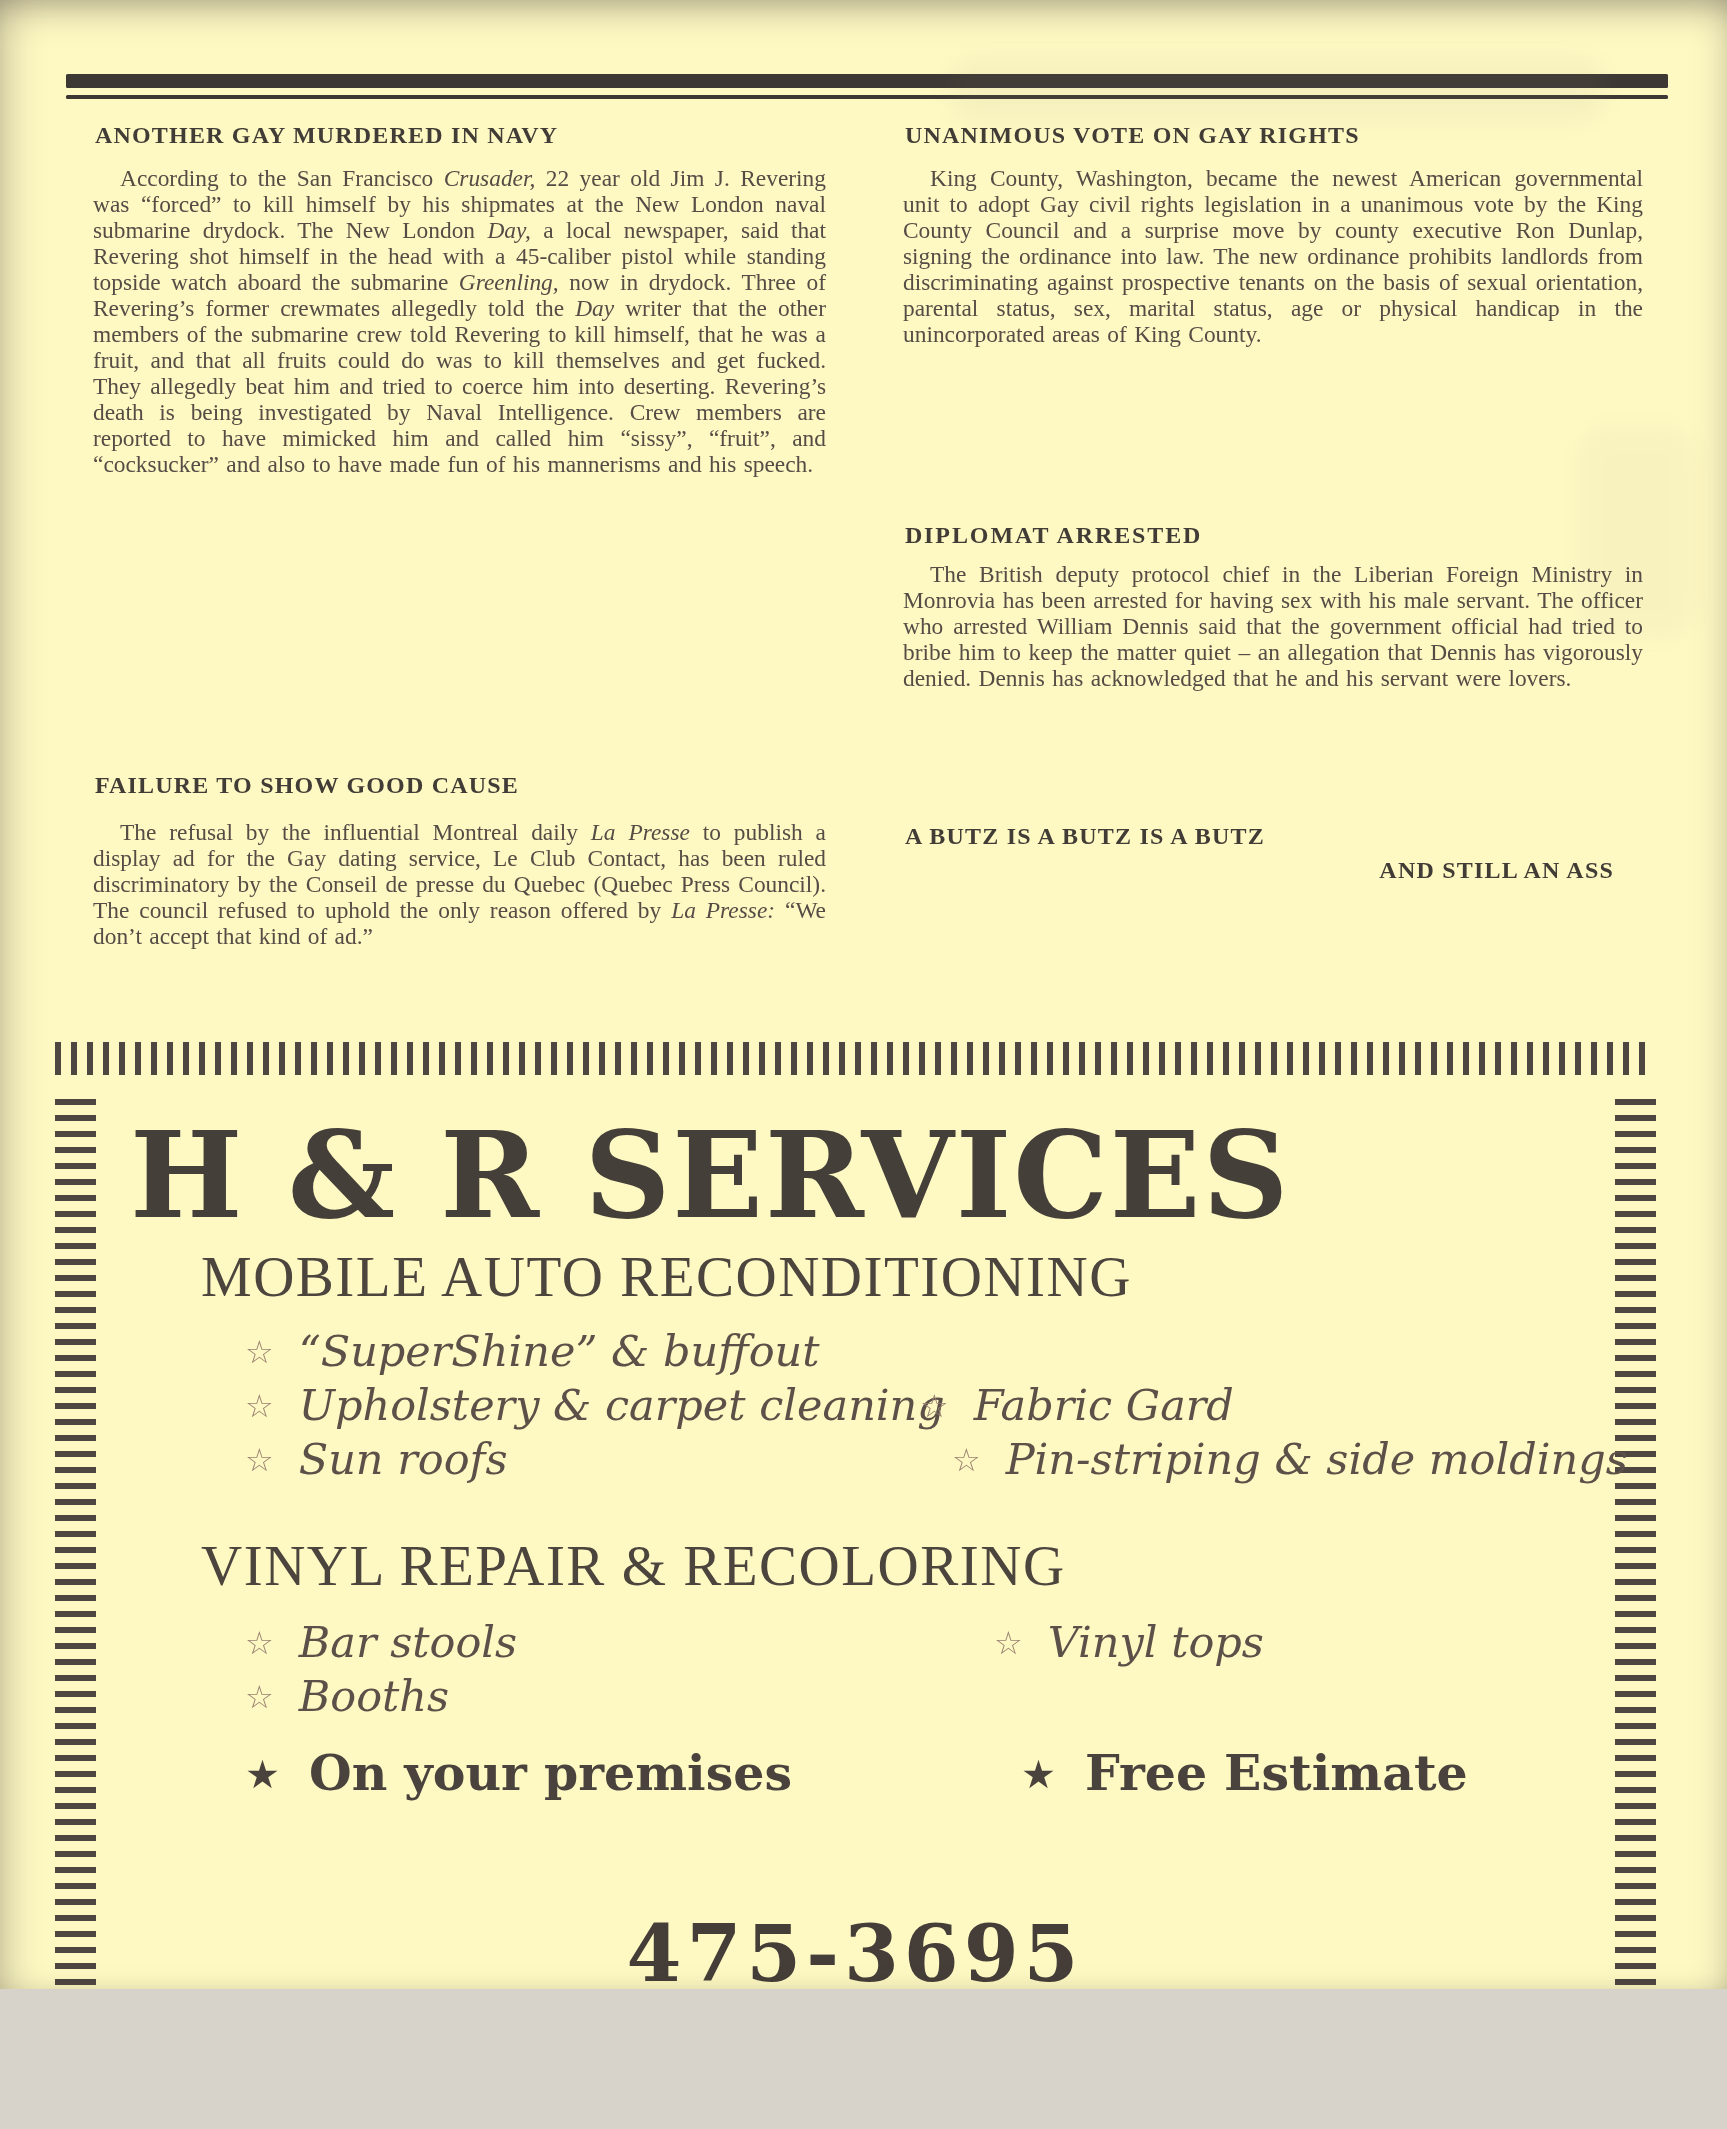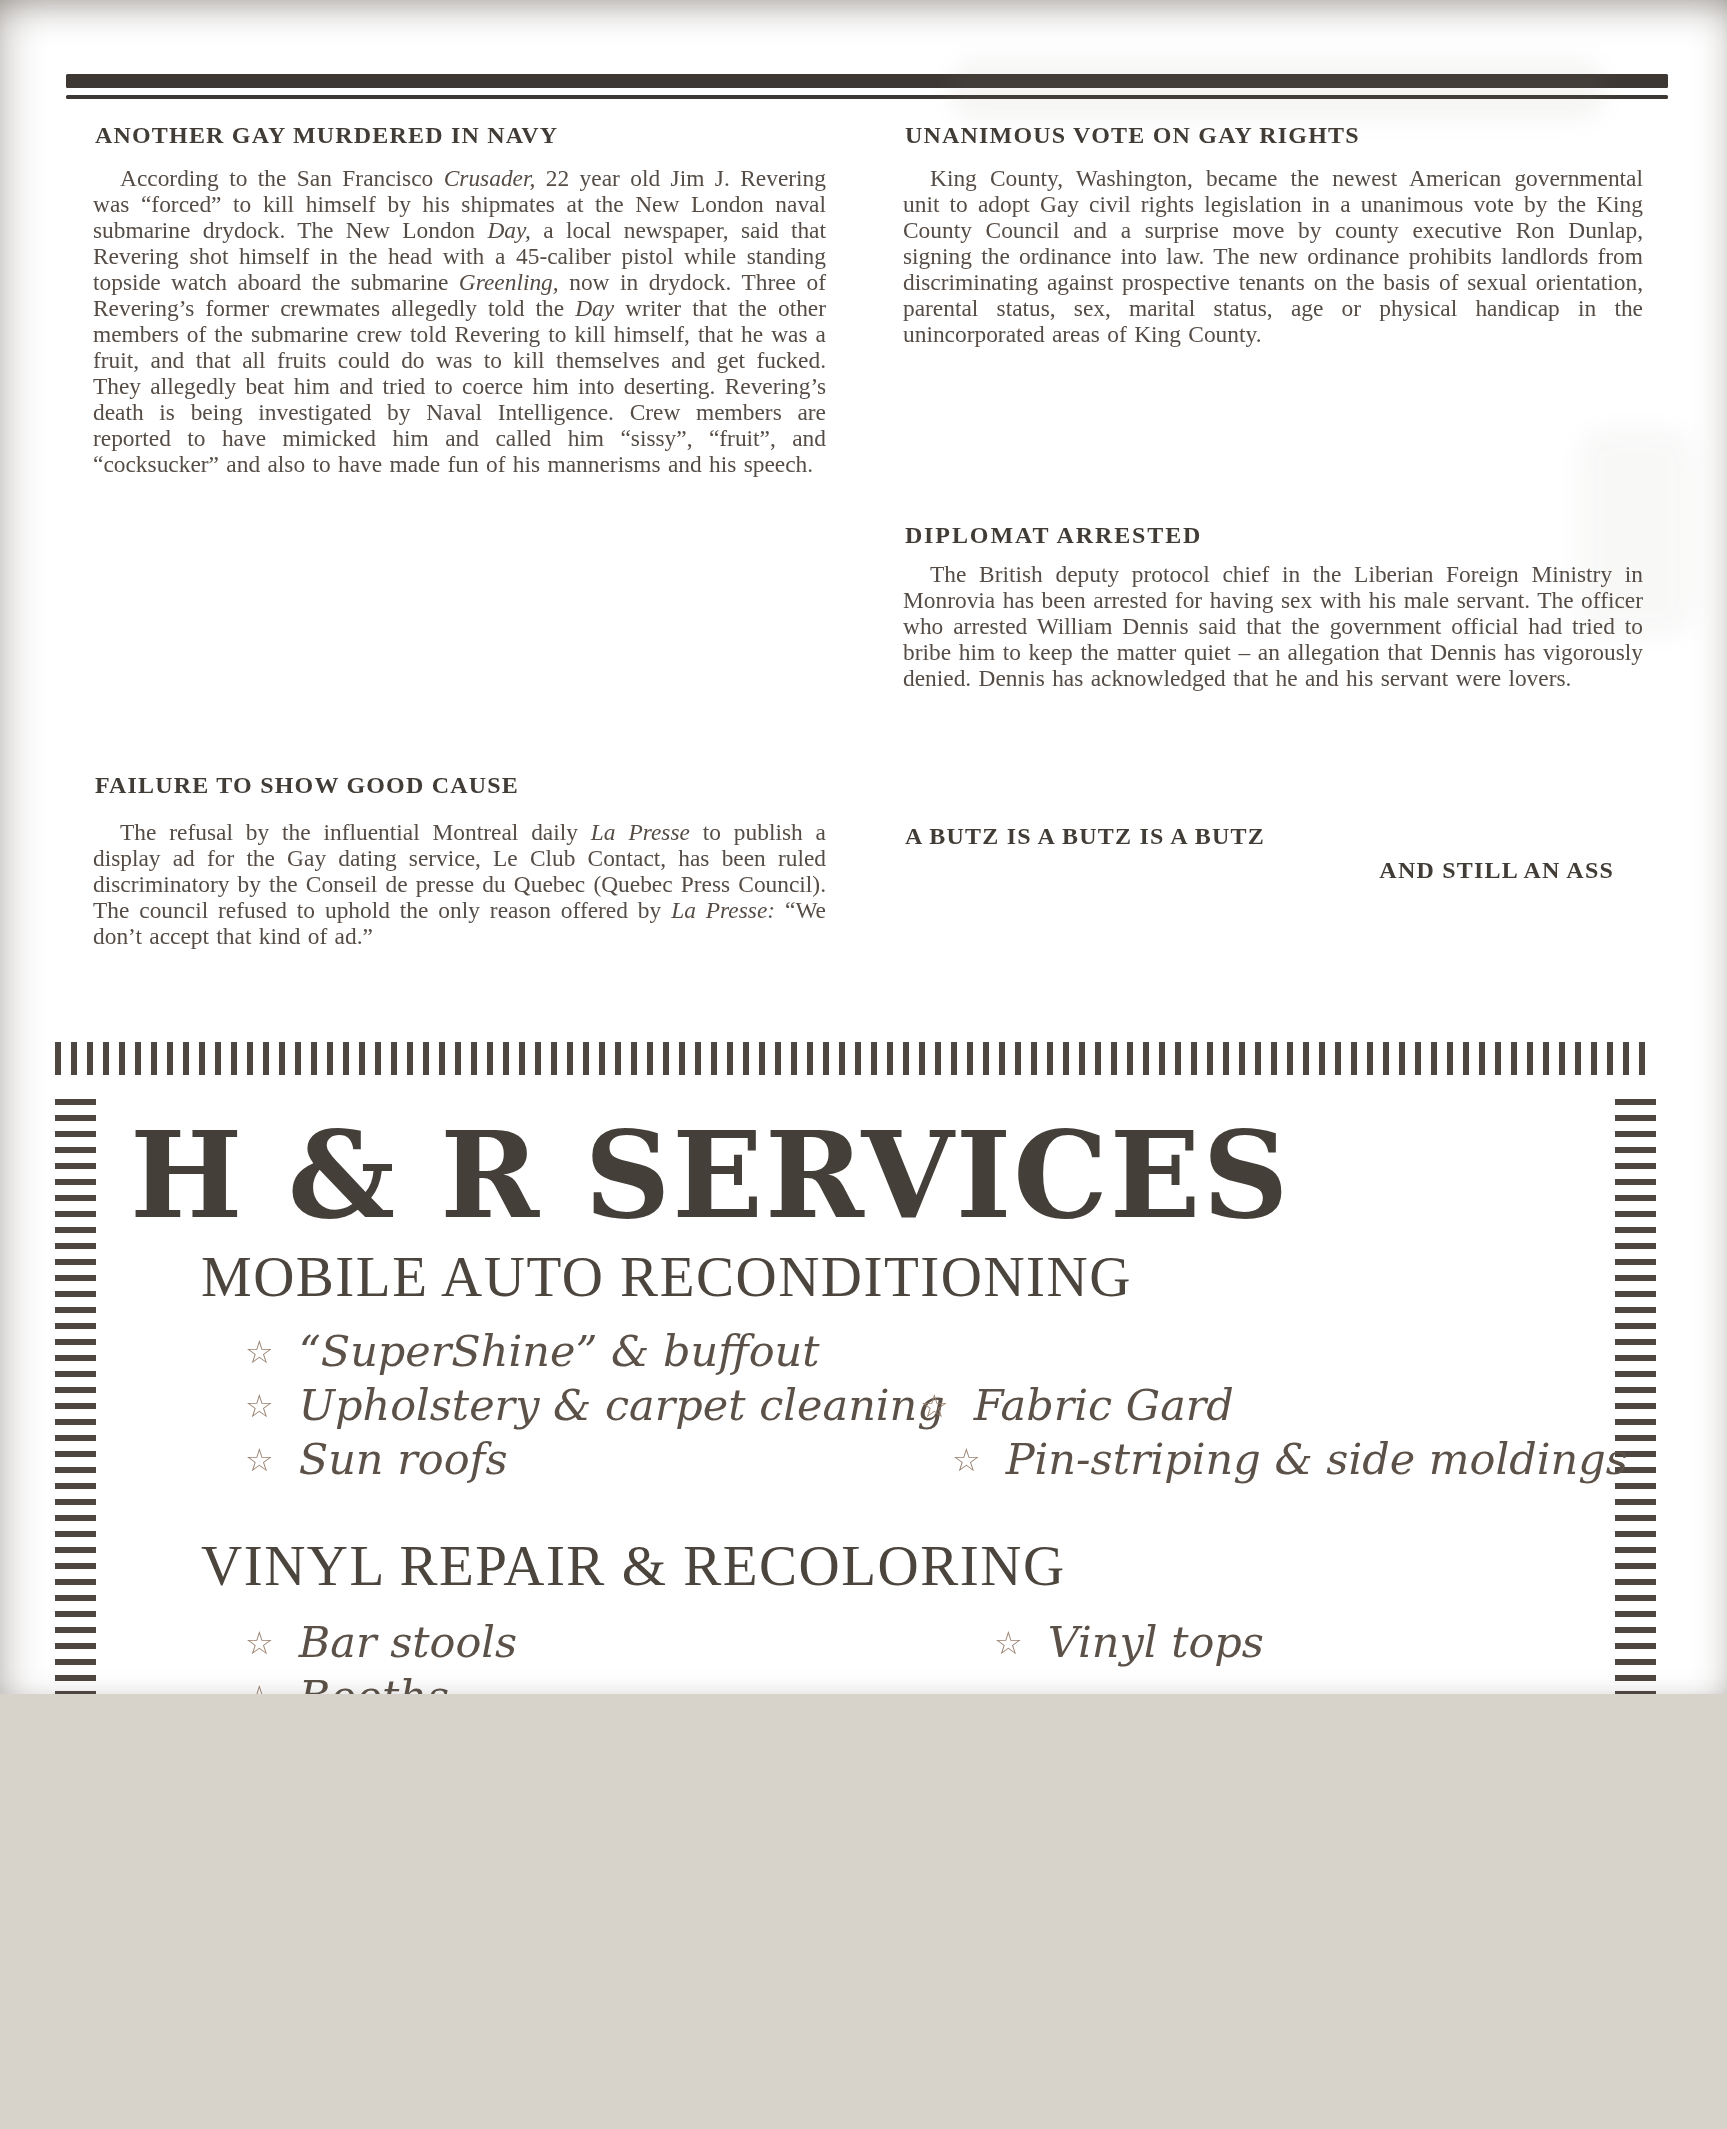--- a/index.html
+++ b/index.html
@@ -1,18 +1,18 @@
 <!DOCTYPE html>
 <html style="font-size:7.8px"><head>
 <meta charset="utf-8">
 <style>
   html,body{margin:0;padding:0;background:#d8d3ca;}
   #paper{
-    position:relative;width:1728px;height:1694px;
-    background:#ffffff;overflow:hidden;
+    position:relative;width:1728px;height:1989px;
+    background:#fef9c3;overflow:hidden;
     font-family:"Liberation Serif", serif;color:#534b44;
   }
   #paper::after{
     content:"";position:absolute;inset:0;pointer-events:none;
     box-shadow:
       inset 0 34px 34px -27px rgba(95,88,80,.50),
       inset 34px 0 39px -29px rgba(95,88,80,.38),
       inset -29px 0 34px -27px rgba(95,88,80,.30),
       inset 0 -19.5px 29px -24px rgba(95,88,80,.22);
   }

